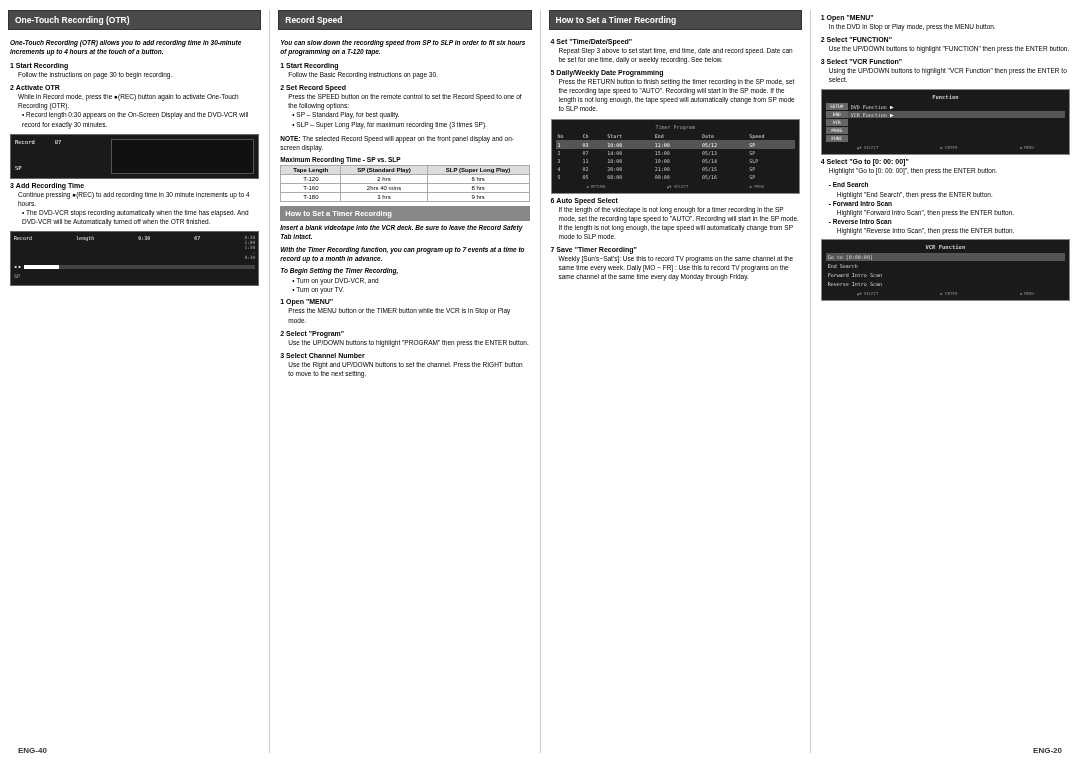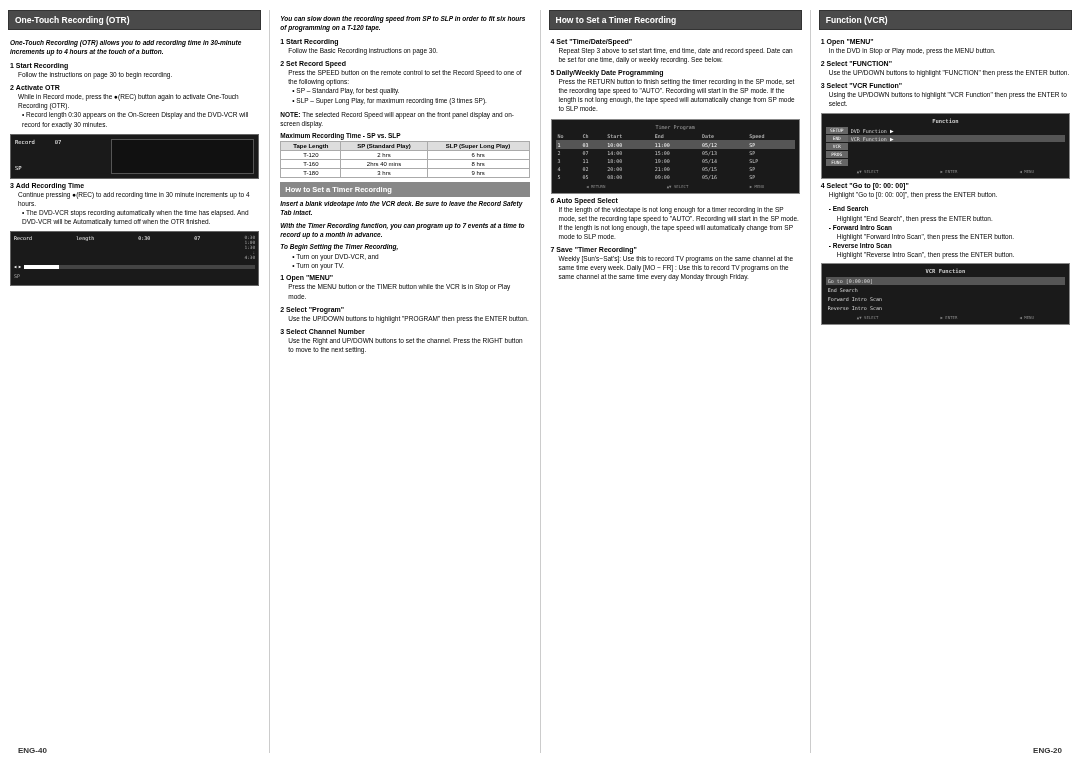--- a/index.html
+++ b/index.html
@@ -296,20 +296,21 @@
           </div>
         </div>
         <div style="color:#aaa;font-size:5px;margin-top:4px;">SP</div>
       </div>
     </div>
   </div>
 
   <div class="col-divider"></div>
 
   <div class="column">
+    <div class="section-header">Record Speed</div>
     <div class="section-content">
       <div class="italic-intro">You can slow down the recording speed from SP to SLP in order to fit six hours of programming on a T-120 tape.</div>
 
       <div class="step-block">
         <div class="step-title"><span>1</span>&nbsp;<span>Start Recording</span></div>
         <div class="step-text">Follow the Basic Recording instructions on page 30.</div>
       </div>
 
       <div class="step-block">
         <div class="step-title"><span>2</span>&nbsp;<span>Set Record Speed</span></div>
@@ -462,21 +463,20 @@
       <div class="step-block">
         <div class="step-title"><span>7</span>&nbsp;<span>Save "Timer Recording"</span></div>
         <div class="step-text">Weekly [Sun's~Sat's]: Use this to record TV programs on the same channel at the same time every week. Daily [MO ~ FR] : Use this to record TV programs on the same channel at the same time every day Monday through Friday.</div>
       </div>
     </div>
   </div>
 
   <div class="col-divider"></div>
 
   <div class="column">
-    <div class="section-header">Function (VCR)</div>
     <div class="section-content">
 
       <div class="step-block">
         <div class="step-title"><span>1</span>&nbsp;<span>Open "MENU"</span></div>
         <div class="step-text">In the DVD in Stop or Play mode, press the MENU button.</div>
       </div>
 
       <div class="step-block">
         <div class="step-title"><span>2</span>&nbsp;<span>Select "FUNCTION"</span></div>
         <div class="step-text">Use the UP/DOWN buttons to highlight "FUNCTION" then press the ENTER button.</div>

